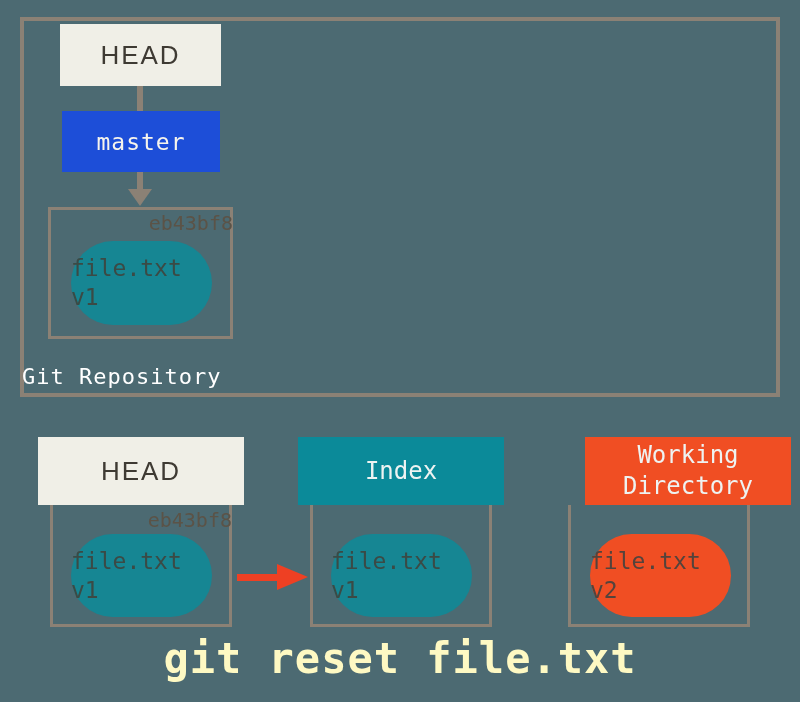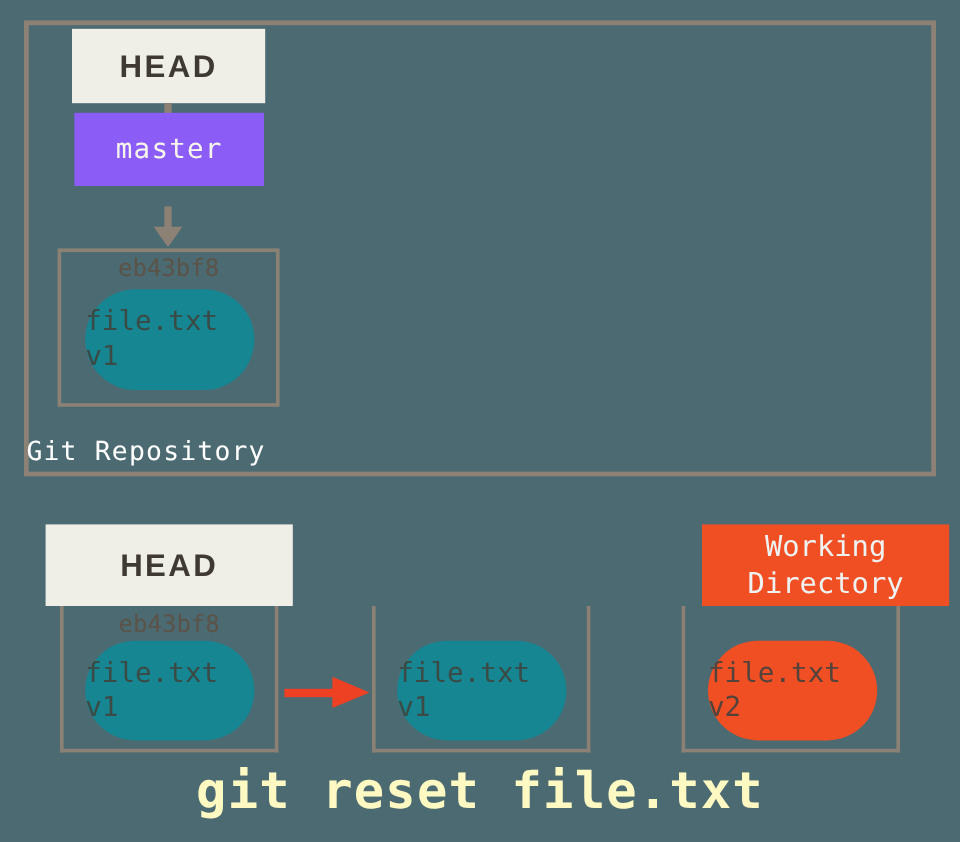--- a/index.html
+++ b/index.html
@@ -8,36 +8,36 @@
     font-family:"DejaVu Sans Mono", monospace;overflow:hidden;
   }
   .abs{position:absolute;box-sizing:border-box;}
 
   
   .repo-box{left:20px;top:17px;width:760px;height:380px;border:4px solid #8b8175;}
   .repo-label{left:22px;top:364px;font-size:22px;color:#ffffff;letter-spacing:1px;}
 
   .head-box-top{left:60px;top:24px;width:161px;height:62px;background:#f0efe7;
     display:flex;align-items:center;justify-content:center;}
-  .head-text{font-family:"Liberation Sans", sans-serif;font-size:26px;font-weight:700;
+  .head-text{font-family:"Liberation Sans", sans-serif;font-size:26px;font-weight:400;
     color:#3e3a33;letter-spacing:2px;}
 
   .vline{width:6px;background:#8b8175;}
   .line-head-master{left:137px;top:86px;height:25px;}
   .line-master-commit{left:137px;top:172px;height:18px;}
   .arrow-down{left:128px;top:189px;width:0;height:0;
     border-left:12px solid transparent;border-right:12px solid transparent;
     border-top:17px solid #8b8175;}
 
-  .branch-box{left:62px;top:94px;width:158px;height:61px;background:#8b5cf6;
+  .branch-box{left:62px;top:111px;width:158px;height:61px;background:#1d4ed8;
     display:flex;align-items:center;justify-content:center;}
   .branch-text{font-size:23px;color:#f7f4ec;letter-spacing:1px;}
 
   .commit-box{left:48px;top:207px;width:185px;height:132px;border:3px solid #8b8175;}
-  .hash{font-size:20px;color:#5b5347;text-align:center;}
+  .hash{font-size:20px;color:#5b5347;text-align:right;}
   .hash-top{left:48px;top:211px;width:185px;}
 
   .node{border-radius:42px;display:flex;flex-direction:column;align-items:flex-start;
     justify-content:center;text-align:center;font-size:23px;line-height:29px;}
   .node-teal{background:#168693;color:#3b4a45;}
   .node-orange{background:#f04e23;color:#54433c;}
   .node-repo{left:71px;top:241px;width:141px;height:84px;}
 
   
   .col-header{top:437px;width:206px;height:68px;display:flex;align-items:center;
@@ -103,20 +103,23 @@
   <div class="abs sub-box sub-box-head"></div>
   <div class="abs hash hash-bottom">eb43bf8</div>
   <div class="abs node node-teal node-bottom node-head">
     <span>file.txt</span>
     <span>v1</span>
   </div>
 
   <div class="abs reset-arrow-shaft"></div>
   <div class="abs reset-arrow-head"></div>
 
+  <div class="abs col-header col-header-index">
+    <span class="col-title">Index</span>
+  </div>
   <div class="abs sub-box sub-box-index"></div>
   <div class="abs node node-teal node-bottom node-index">
     <span>file.txt</span>
     <span>v1</span>
   </div>
 
   <div class="abs col-header col-header-wd">
     <span class="col-title col-title-wd">Working Directory</span>
   </div>
   <div class="abs sub-box sub-box-wd"></div>

